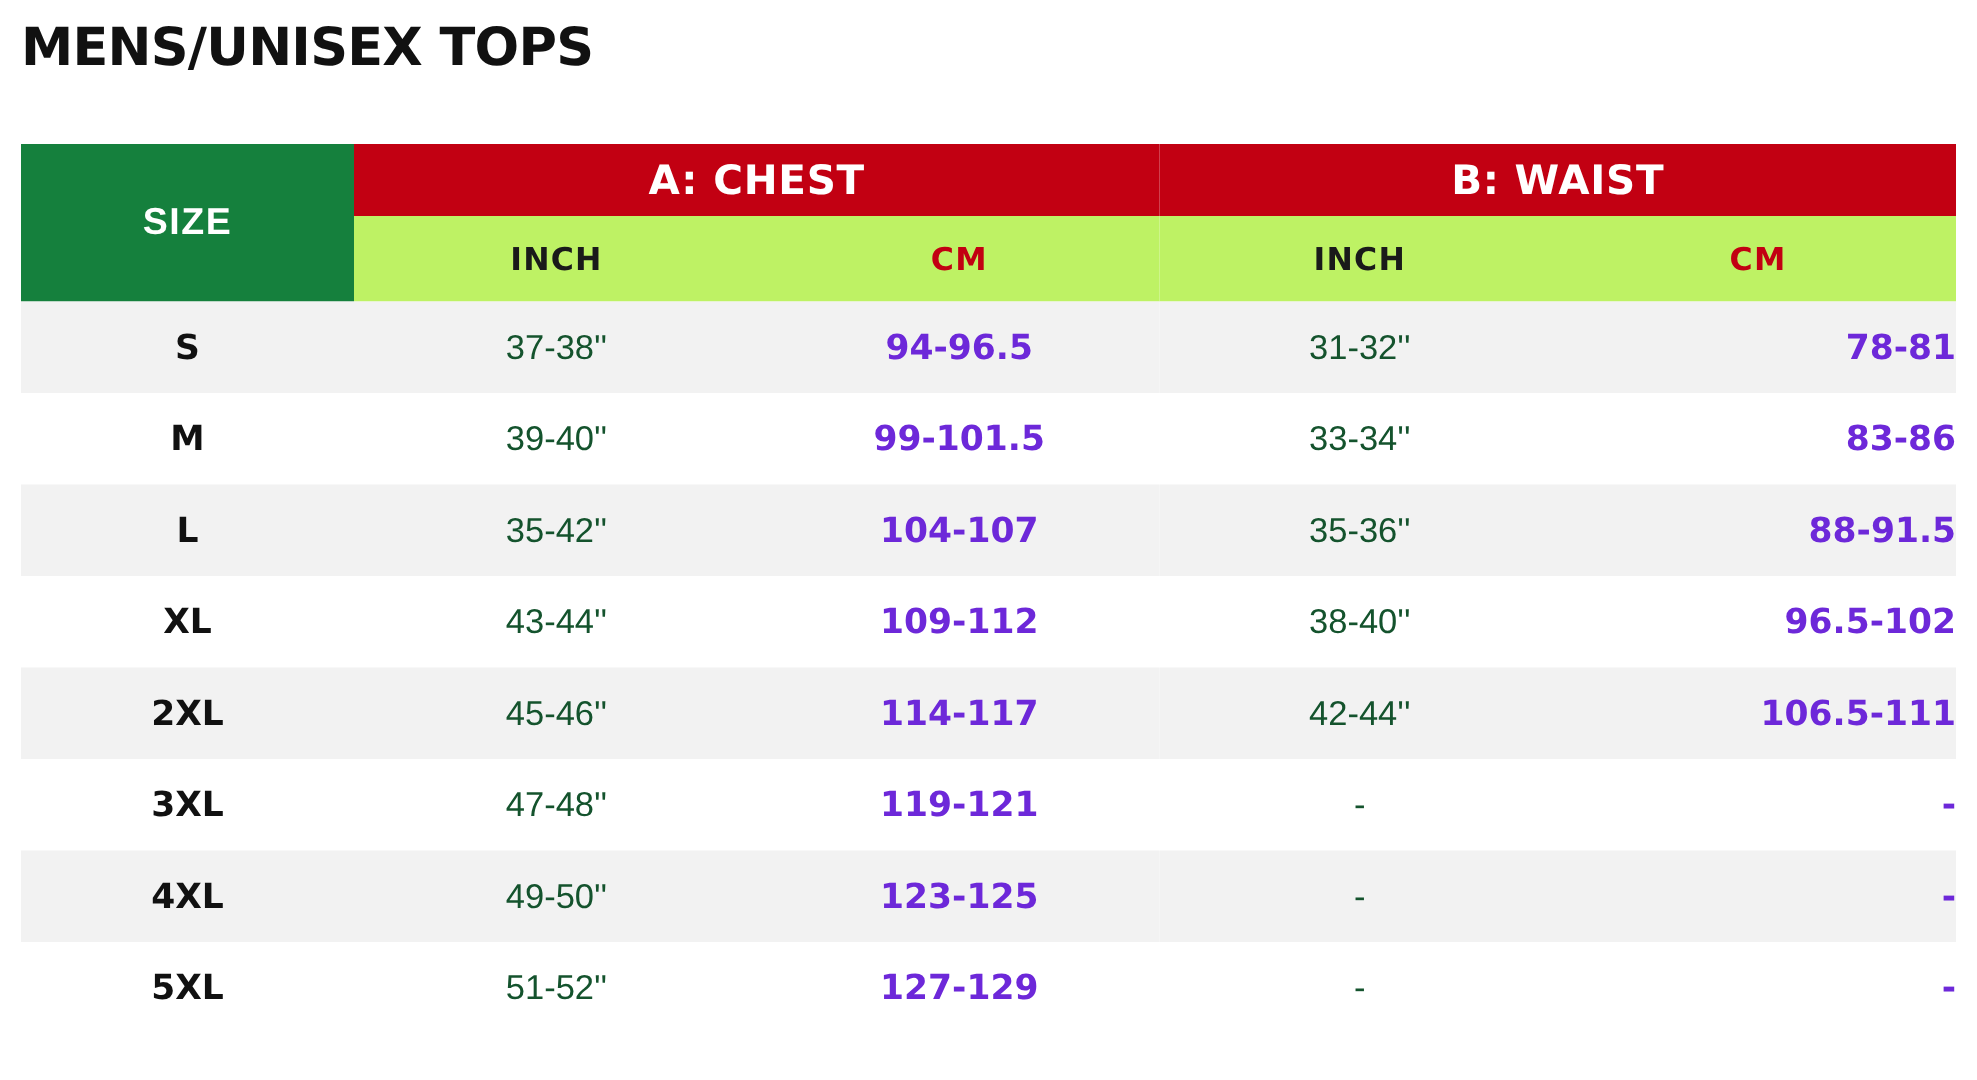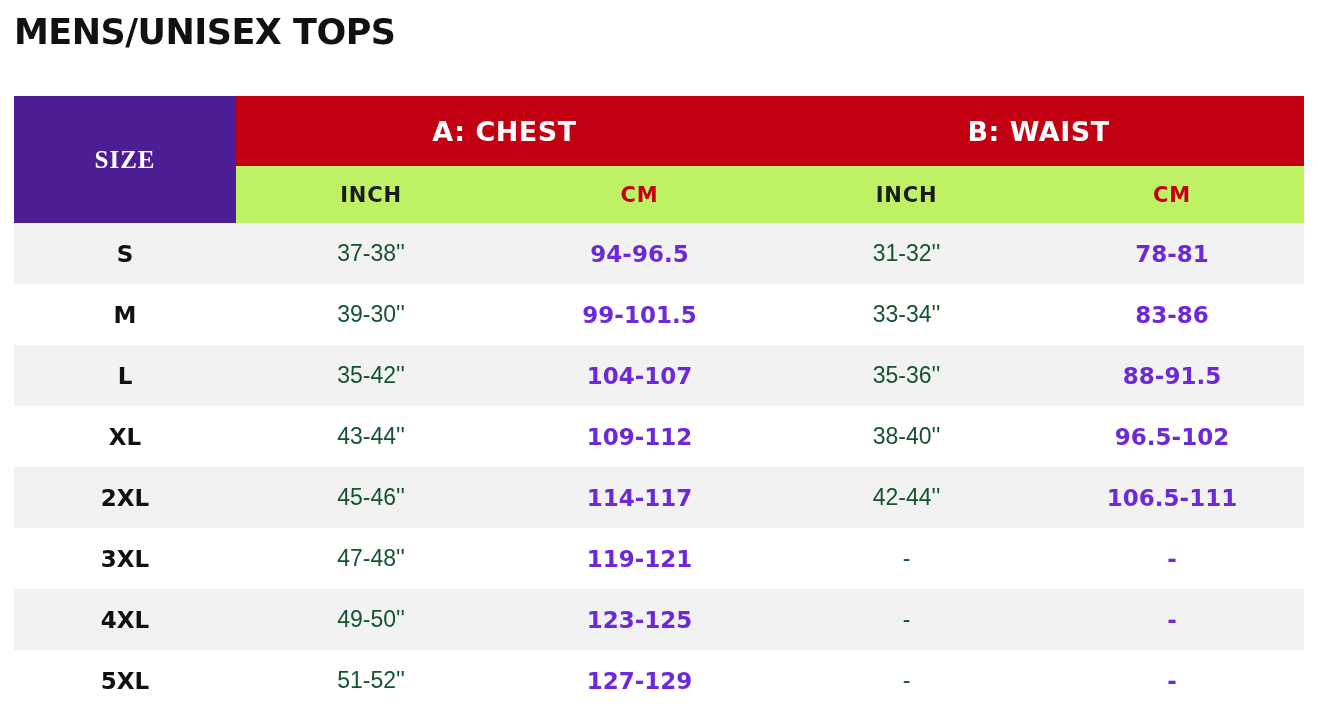--- a/index.html
+++ b/index.html
@@ -51,33 +51,33 @@
   col.c-ci    { width: 270px; }
   col.c-cc    { width: 267px; }
   col.c-wi    { width: 267px; }
   col.c-wc    { width: 264px; }
 
   .hdr-red {
     background: #c20012;
     color: #ffffff;
   }
   .group-head {
-    height: 70px;
+    height: 48px;
     font-size: 27px;
     font-weight: bold;
     letter-spacing: 0.5px;
     font-family: "DejaVu Sans", sans-serif;
   }
   .size-head {
-    background: #4c1d95;
+    background: #15803d;
     color: #ffffff;
     font-size: 25px;
     font-weight: bold;
     letter-spacing: 1px;
-    font-family: Liberation Serif, serif;
+    font-family: Liberation Sans, sans-serif;
   }
   .unit-head {
     height: 57px;
     background: #bef264;
     font-size: 21px;
     font-weight: bold;
     letter-spacing: 0.8px;
     font-family: "DejaVu Sans", sans-serif;
     color: #1a1a1a;
   }
@@ -102,21 +102,21 @@
     font-family: "Liberation Sans", sans-serif;
   }
   td.cm-cell {
     font-size: 23px;
     font-weight: bold;
     color: #6d28d9;
     font-family: "DejaVu Sans", sans-serif;
   }
   
   tbody td { border-right: 2px solid #ffffff; }
-  tbody td:last-child { border-right: 0; }
+  tbody td:last-child { border-right: 0; text-align: right; }
   tbody tr.odd td { border-bottom: 0; }
 </style>
 </head>
 <body>
 
 <div class="page">
 
   <div class="title">MENS/UNISEX TOPS</div>
 
   <table class="size-table">
@@ -143,21 +143,21 @@
     <tbody>
       <tr class="odd">
         <td class="size-cell">S</td>
         <td class="inch-cell">37-38''</td>
         <td class="cm-cell">94-96.5</td>
         <td class="inch-cell">31-32''</td>
         <td class="cm-cell">78-81</td>
       </tr>
       <tr class="even">
         <td class="size-cell">M</td>
-        <td class="inch-cell">39-30''</td>
+        <td class="inch-cell">39-40''</td>
         <td class="cm-cell">99-101.5</td>
         <td class="inch-cell">33-34''</td>
         <td class="cm-cell">83-86</td>
       </tr>
       <tr class="odd">
         <td class="size-cell">L</td>
         <td class="inch-cell">35-42''</td>
         <td class="cm-cell">104-107</td>
         <td class="inch-cell">35-36''</td>
         <td class="cm-cell">88-91.5</td>

